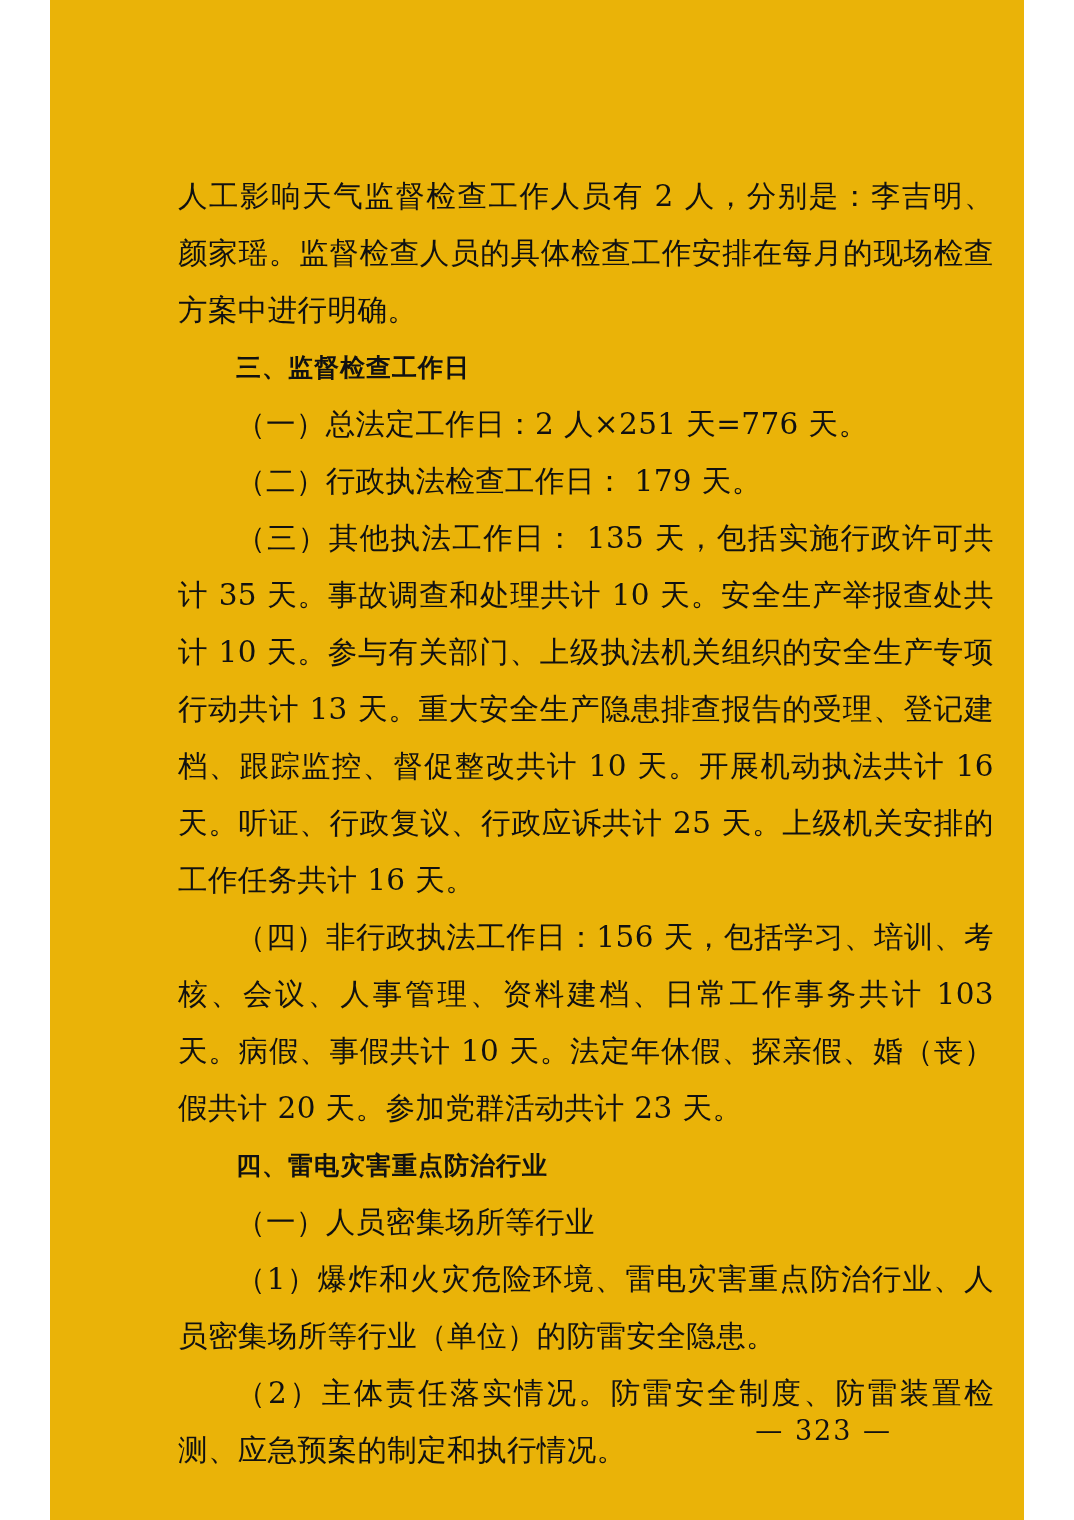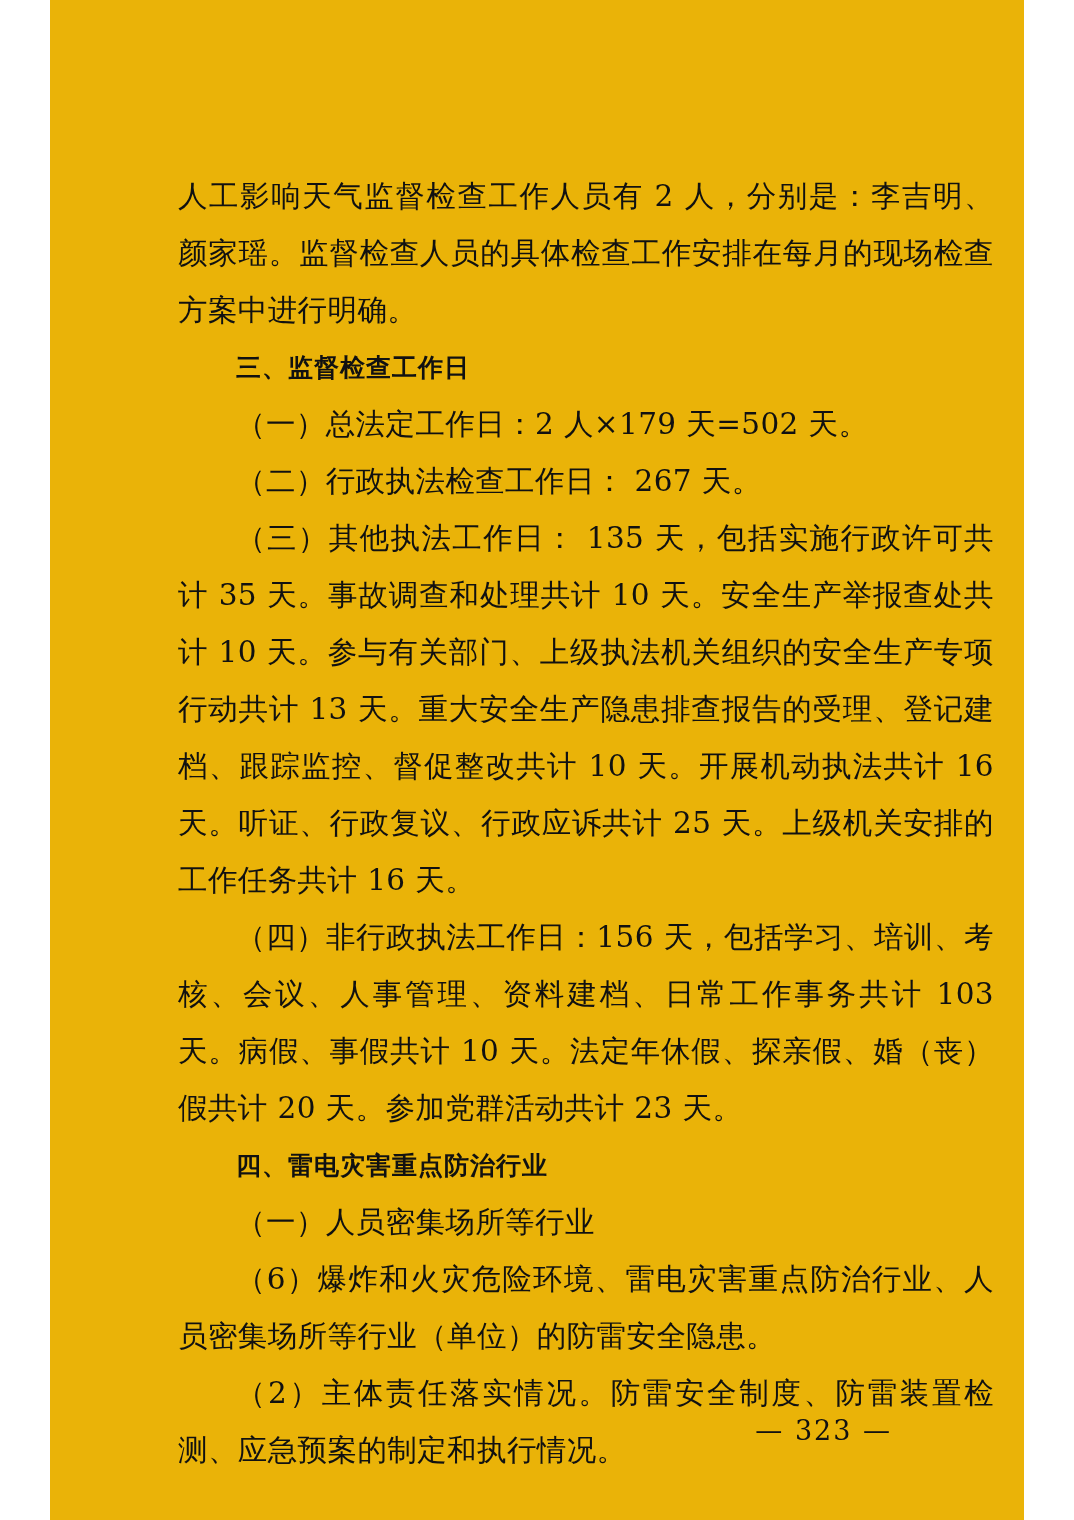--- a/index.html
+++ b/index.html
@@ -65,32 +65,32 @@
 </head>
 <body>
 
 <div class="page">
   <div class="content">
 
     <p class="noindent block">人工影响天气监督检查工作人员有 2 人，分别是：李吉明、颜家瑶。监督检查人员的具体检查工作安排在每月的现场检查方案中进行明确。</p>
 
     <p class="heading block">三、监督检查工作日</p>
 
-    <p class="indent block">（一）总法定工作日：2 人×179 天=502 天。</p>
+    <p class="indent block">（一）总法定工作日：2 人×251 天=776 天。</p>
 
-    <p class="indent block">（二）行政执法检查工作日： 267 天。</p>
+    <p class="indent block">（二）行政执法检查工作日： 179 天。</p>
 
     <p class="indent block">（三）其他执法工作日： 135 天，包括实施行政许可共计 35 天。事故调查和处理共计 10 天。安全生产举报查处共计 10 天。参与有关部门、上级执法机关组织的安全生产专项行动共计 13 天。重大安全生产隐患排查报告的受理、登记建档、跟踪监控、督促整改共计 10 天。开展机动执法共计 16 天。听证、行政复议、行政应诉共计 25 天。上级机关安排的工作任务共计 16 天。</p>
 
     <p class="indent block">（四）非行政执法工作日：156 天，包括学习、培训、考核、会议、人事管理、资料建档、日常工作事务共计 103 天。病假、事假共计 10 天。法定年休假、探亲假、婚（丧）假共计 20 天。参加党群活动共计 23 天。</p>
 
     <p class="heading block">四、雷电灾害重点防治行业</p>
 
     <p class="indent block">（一）人员密集场所等行业</p>
 
-    <p class="indent block">（6）爆炸和火灾危险环境、雷电灾害重点防治行业、人员密集场所等行业（单位）的防雷安全隐患。</p>
+    <p class="indent block">（1）爆炸和火灾危险环境、雷电灾害重点防治行业、人员密集场所等行业（单位）的防雷安全隐患。</p>
 
     <p class="indent block">（2）主体责任落实情况。防雷安全制度、防雷装置检测、应急预案的制定和执行情况。</p>
 
   </div>
 
   <div class="pagenum">— 323 —</div>
 </div>
 
 </body></html>

